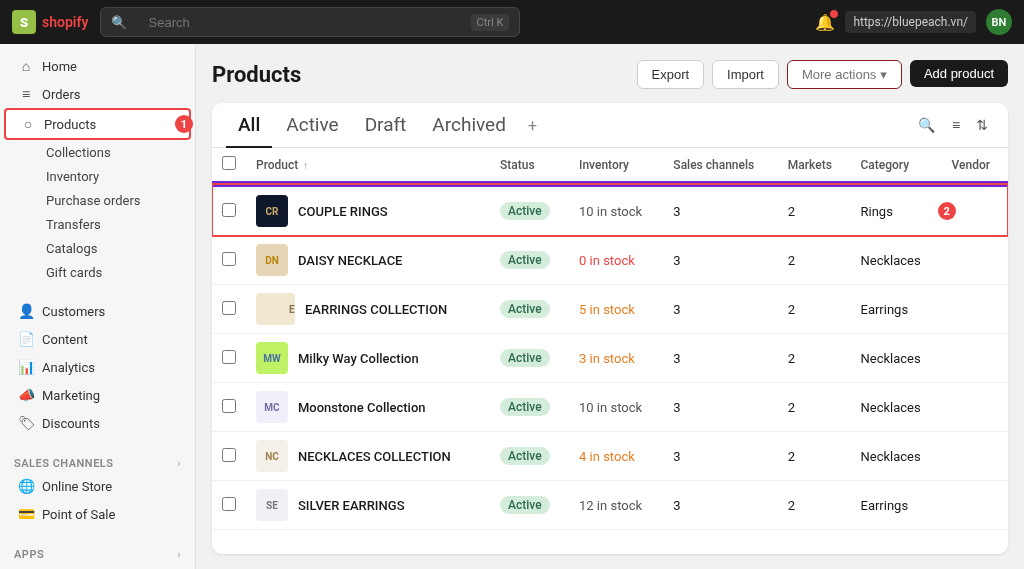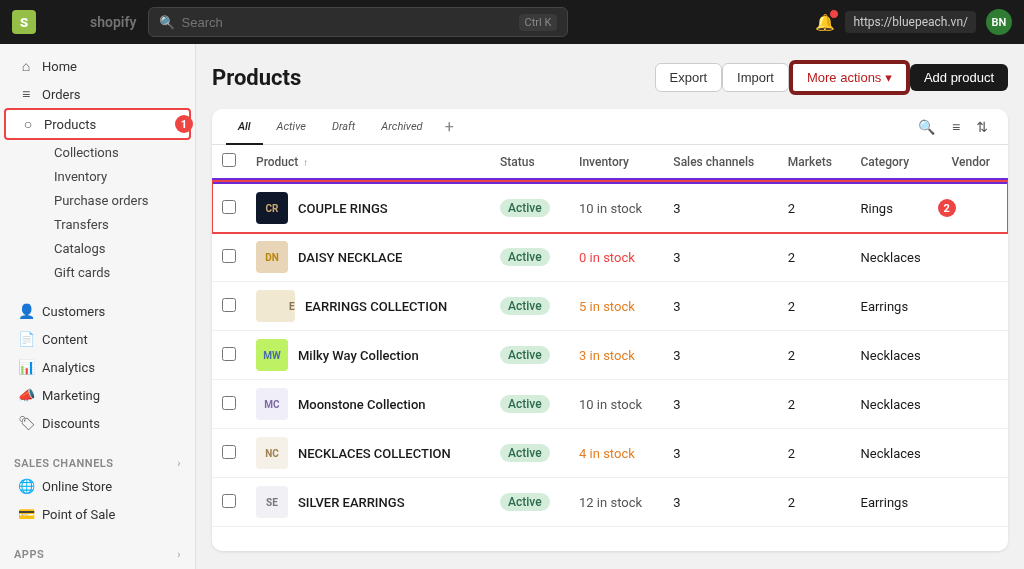--- a/index.html
+++ b/index.html
@@ -5,61 +5,61 @@
     * { box-sizing: border-box; margin: 0; padding: 0; }
     body { font-family: -apple-system, BlinkMacSystemFont, 'Segoe UI', Roboto, sans-serif; font-size: 13px; background: #f1f1f1; display: flex; flex-direction: column; height: 569px; overflow: hidden; }
 
     
     .top-nav {
       display: flex; align-items: center; background: #1a1a1a; height: 44px; padding: 0 12px; gap: 12px; flex-shrink: 0;
     }
     .logo-area { display: flex; align-items: center; gap: 6px; color: white; font-weight: 600; font-size: 14px; }
     .logo-icon { width: 24px; height: 24px; background: #96bf48; border-radius: 4px; display: flex; align-items: center; justify-content: center; color: white; font-weight: 900; font-size: 13px; }
     .search-bar { flex: 1; max-width: 420px; display: flex; align-items: center; background: #2d2d2d; border-radius: 6px; padding: 0 10px; height: 30px; gap: 6px; color: #aaa; font-size: 13px; border: 1px solid #444; }
-    .search-bar input { background: transparent; border: none; outline: none; color: #ccc; font-size: 13px; flex: 1; }
+    .search-bar input { background: transparent; border: none; outline: none; color: #ccc; font-size: 13px; flex: 1; margin-left: 15px; }
     .search-shortcut { background: #3a3a3a; border-radius: 4px; padding: 2px 6px; font-size: 11px; color: #888; }
     .nav-right { margin-left: auto; display: flex; align-items: center; gap: 10px; }
     .nav-bell { color: #ccc; font-size: 16px; position: relative; cursor: pointer; }
     .nav-bell-badge { position: absolute; top: -4px; right: -4px; background: #e44; border-radius: 50%; width: 10px; height: 10px; border: 1px solid #1a1a1a; }
     .nav-url { color: #ccc; font-size: 12px; background: #2d2d2d; padding: 4px 8px; border-radius: 4px; }
     .nav-avatar { width: 26px; height: 26px; background: #2e7d32; border-radius: 50%; display: flex; align-items: center; justify-content: center; color: white; font-size: 11px; font-weight: 600; }
 
     
     .main-layout { display: flex; flex: 1; overflow: hidden; }
 
     
     .sidebar { width: 196px; background: #f6f6f7; border-right: 1px solid #e1e1e1; display: flex; flex-direction: column; overflow-y: auto; flex-shrink: 0; padding: 8px 0; }
     .sidebar-item { display: flex; align-items: center; gap: 8px; padding: 6px 14px; cursor: pointer; color: #333; font-size: 13px; border-radius: 6px; margin: 0 4px; }
     .sidebar-item.selected-highlight { border: 2px solid #e44; border-radius: 4px; background: #fff; }
     .sidebar-item .icon { width: 16px; text-align: center; color: #555; font-size: 14px; }
     .sidebar-sub { padding-left: 34px; }
-    .sidebar-sub-item { display: block; padding: 4px 8px; color: #444; font-size: 13px; cursor: pointer; border-radius: 4px; margin: 1px 12px; }
+    .sidebar-sub-item { display: block; padding: 4px 8px; color: #444; font-size: 13px; cursor: pointer; border-radius: 4px; margin: 1px 4px; }
     .sidebar-section-label { font-size: 11px; color: #888; padding: 8px 14px 2px; font-weight: 600; text-transform: uppercase; letter-spacing: 0.5px; display: flex; align-items: center; justify-content: space-between; }
     .sidebar-divider { height: 1px; background: #e1e1e1; margin: 6px 8px; }
     .expand-arrow { color: #aaa; font-size: 11px; margin-left: auto; }
 
     
     .content { flex: 1; display: flex; flex-direction: column; overflow: hidden; background: #f1f1f1; }
     .content-inner { flex: 1; overflow-y: auto; padding: 16px; }
 
     
     .page-header { display: flex; align-items: center; margin-bottom: 14px; }
     .page-title { font-size: 22px; font-weight: 700; color: #1a1a1a; flex: 1; }
-    .header-actions { display: flex; align-items: center; }
+    .header-actions { display: flex; gap: 8px; align-items: flex-start; }
     .btn { border: none; border-radius: 6px; padding: 6px 14px; font-size: 13px; cursor: pointer; font-weight: 500; }
     .btn-outline { background: white; border: 1px solid #ccc; color: #333; }
     .btn-primary { background: #1a1a1a; color: white; }
-    .btn-more { background: white; border: 4px solid #7f1d1d; color: #b91c1c; display: flex; align-items: center; gap: 4px; }
+    .btn-more { background: white; border: 1px solid #7f1d1d; color: #737373; display: flex; align-items: center; gap: 4px; }
 
     
     .products-card { background: white; border-radius: 10px; box-shadow: 0 1px 3px rgba(0,0,0,0.1); overflow: hidden; }
 
     
     .tabs { display: flex; align-items: center; border-bottom: 1px solid #e1e1e1; padding: 0 14px; gap: 2px; }
-    .tab { padding: 10px 12px; font-size: 11px; color: #555; cursor: pointer; border-bottom: 2px solid transparent; margin-bottom: -1px; font-style: italic; }
+    .tab { padding: 10px 12px; font-size: 19px; color: #555; cursor: pointer; border-bottom: 2px solid transparent; margin-bottom: -1px; }
     .tab.active { color: #1a1a1a; border-bottom: 2px solid #1a1a1a; font-weight: 500; }
     .tab-add { color: #888; font-size: 16px; padding: 8px 8px; cursor: pointer; }
     .tab-actions { margin-left: auto; display: flex; gap: 4px; }
     .tab-icon-btn { background: none; border: none; cursor: pointer; color: #555; padding: 4px 6px; border-radius: 4px; font-size: 14px; }
 
     
     .table-wrap { overflow-x: auto; }
     table { width: 100%; border-collapse: collapse; }
     thead tr { border-bottom: 6px solid #6d28d9; }
     th { padding: 8px 10px; text-align: left; font-size: 12px; color: #555; font-weight: 500; white-space: nowrap; }
@@ -85,21 +85,21 @@
     .annotation-badge { background: #e44; color: white; border-radius: 50%; width: 18px; height: 18px; font-size: 11px; font-weight: 700; display: flex; align-items: center; justify-content: center; position: absolute; }
     .sidebar-item-wrap { position: relative; }
     .ann-1 { right: -4px; top: 50%; transform: translateY(-50%); }
   </style>
 </head>
 <body>
 
 <div class="top-nav">
   <div class="logo-area">
     <div class="logo-icon">S</div>
-    <span style="color:#737373;font-size:14px;margin-left:48px;">shopify</span>
+    <span style="color:#ef4444;font-size:14px;">shopify</span>
   </div>
   <div class="search-bar">
     <span style="color:#aaa;font-size:13px;">🔍</span>
     <input type="text" placeholder="Search" style="">
     <span class="search-shortcut">Ctrl K</span>
   </div>
   <div class="nav-right">
     <div class="nav-bell">
       🔔
       <div class="nav-bell-badge"></div>

